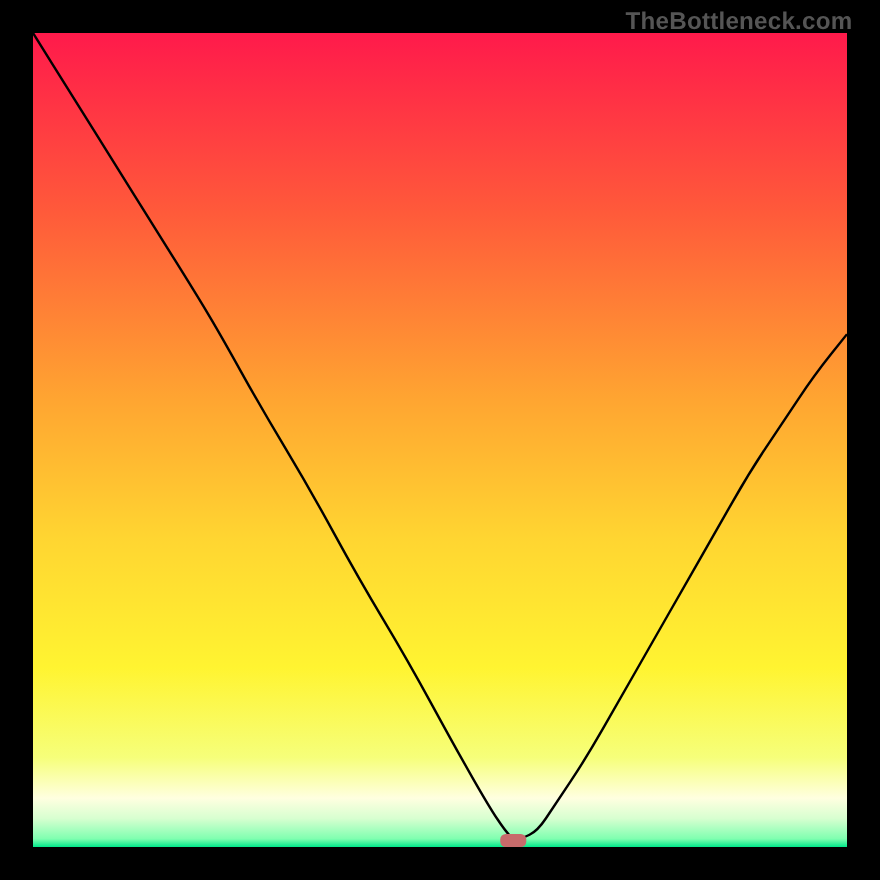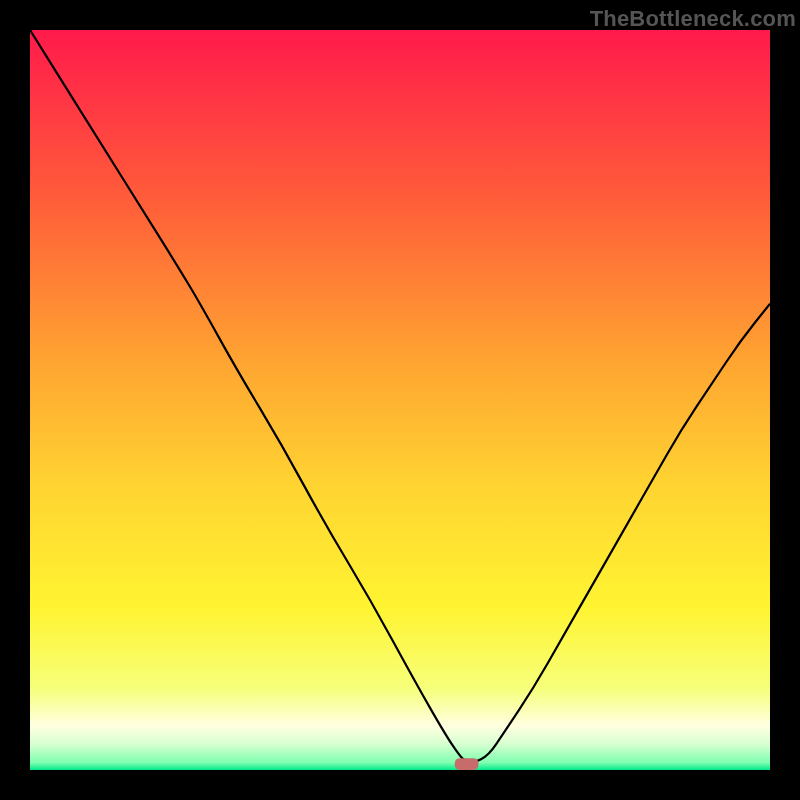--- a/index.html
+++ b/index.html
@@ -1,20 +1,20 @@
 <!DOCTYPE html>
 <html><head>
 <meta charset="utf-8">
 <style>
   * { margin: 0; padding: 0; box-sizing: border-box; }
   html, body { width: 800px; height: 800px; background: #000; overflow: hidden; }
   .watermark {
     position: absolute;
     top: 6px;
-    right: 4px;
+    right: 25px;
     font-family: Arial, Helvetica, sans-serif;
     font-size: 22px;
     font-weight: bold;
     color: #555;
     z-index: 10;
     letter-spacing: 0.2px;
   }
   .plot-area {
     position: absolute;
     left: 30px;

